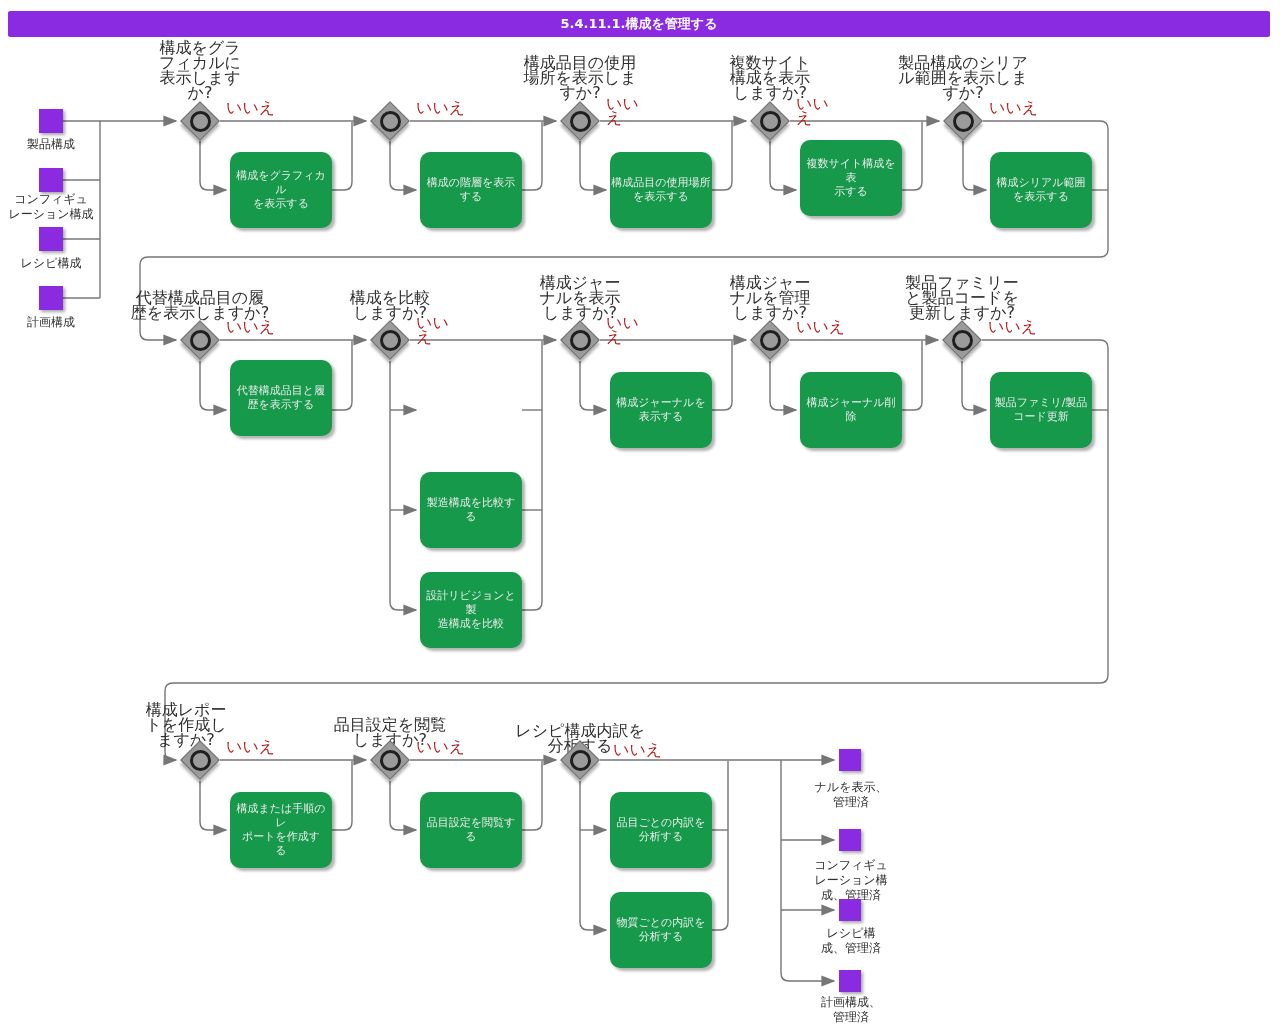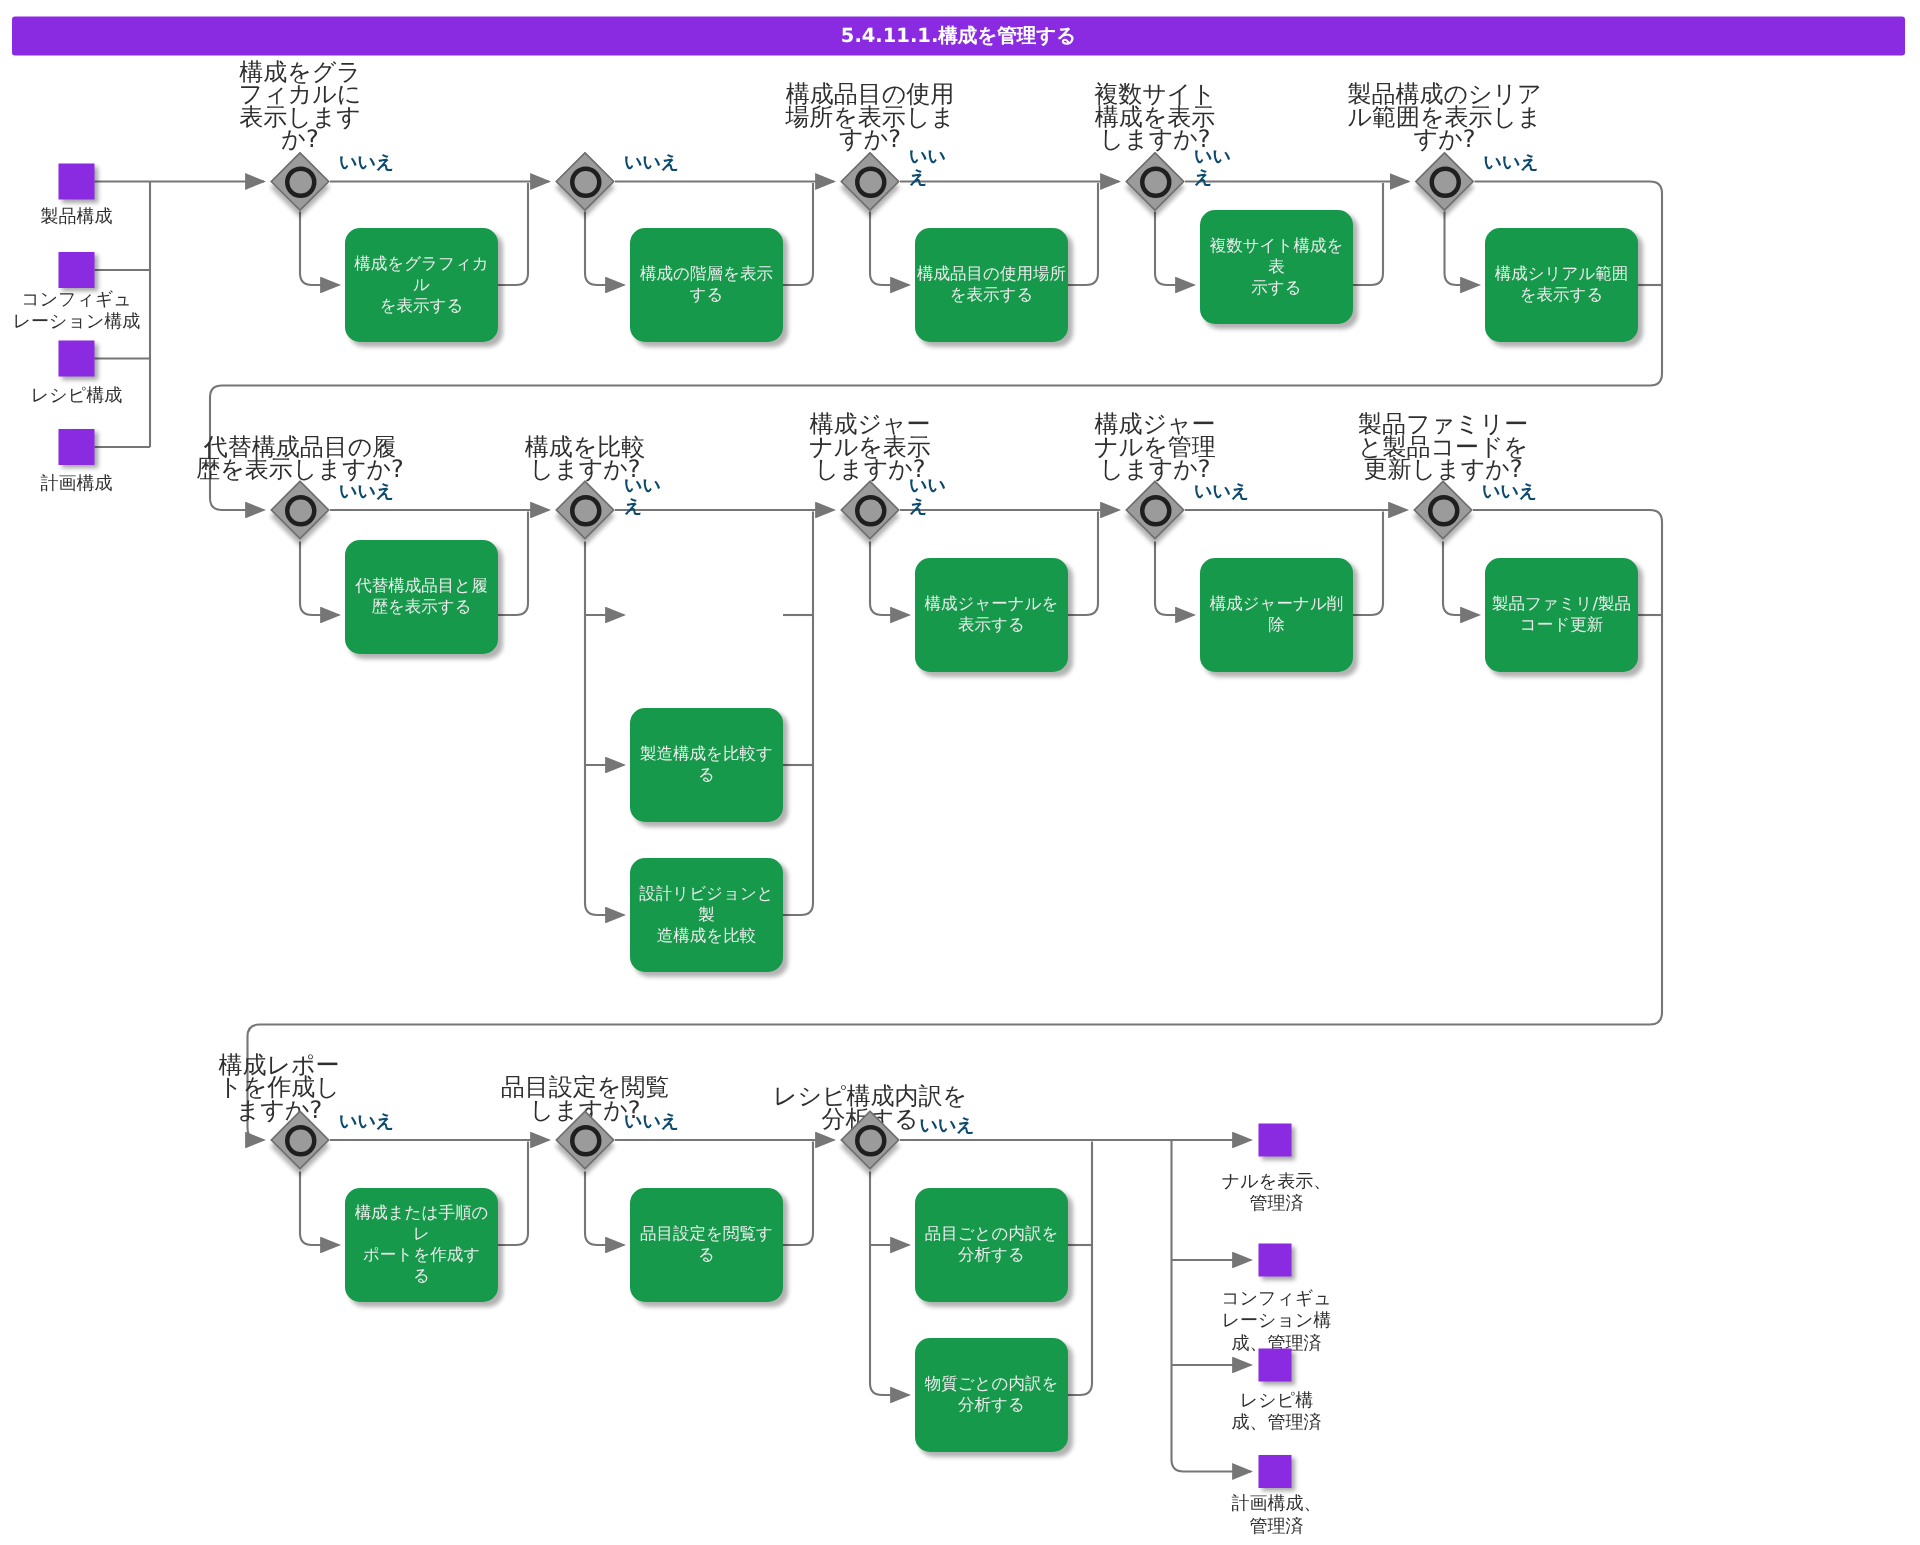--- a/index.html
+++ b/index.html
@@ -9,21 +9,21 @@
   .title{position:absolute;left:8px;top:11px;width:1262px;height:26px;background:#8A2BE2;
          color:#ffffff;font-weight:bold;font-size:13px;display:flex;align-items:center;
          justify-content:center;border-radius:2px;}
   .node{position:absolute;width:24px;height:24px;background:#8A2BE2;
         box-shadow:2px 2px 3px rgba(0,0,0,.35);}
   .node.small{width:22px;height:22px;}
   .nlabel{position:absolute;text-align:center;font-size:12px;line-height:15px;
           white-space:pre-line;color:#2f2f2f;}
   .q{position:absolute;width:140px;text-align:center;font-size:16px;line-height:15px;
      white-space:pre-line;color:#2f2f2f;}
-  .no{position:absolute;font-size:12px;line-height:14px;white-space:pre-line;color:#0c4a6e;font-weight:bold;}
+  .no{position:absolute;font-size:16px;line-height:14px;white-space:pre-line;color:#b91c1c;}
   .gw{position:absolute;width:40px;height:40px;}
   .gw-d{position:absolute;left:6px;top:6px;right:6px;bottom:6px;background:#9b9b9b;
         border:1px solid #6e6e6e;transform:rotate(45deg);box-shadow:3px 3px 3px rgba(0,0,0,.3);}
   .gw-c{position:absolute;left:50%;top:50%;width:15px;height:15px;margin:-10.5px 0 0 -10.5px;
         border:3px solid #1f1f1f;border-radius:50%;}
   .act{position:absolute;width:102px;height:76px;background:#16994B;border-radius:10px;
        color:#ececec;font-size:11px;line-height:14px;display:flex;align-items:center;
        justify-content:center;text-align:center;white-space:pre-line;
        box-shadow:3px 3px 3px rgba(0,0,0,.3);box-sizing:border-box;padding:1px;}
 </style>

